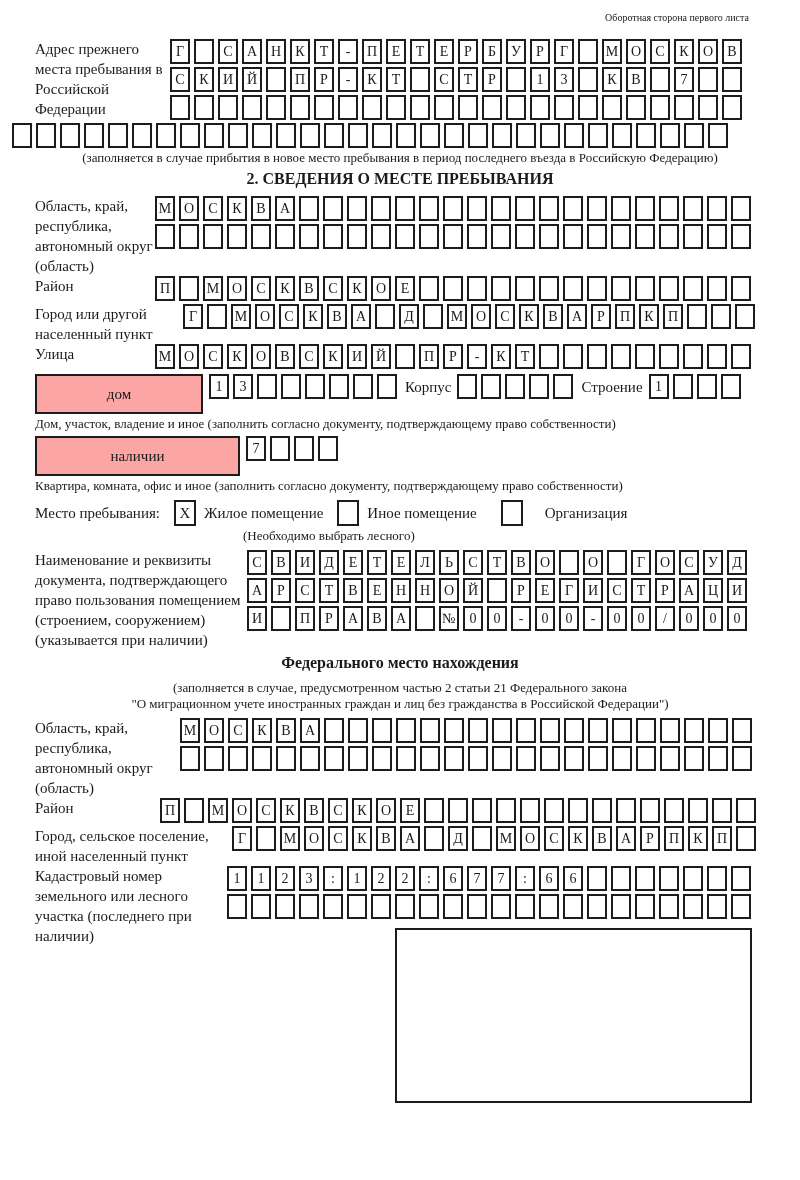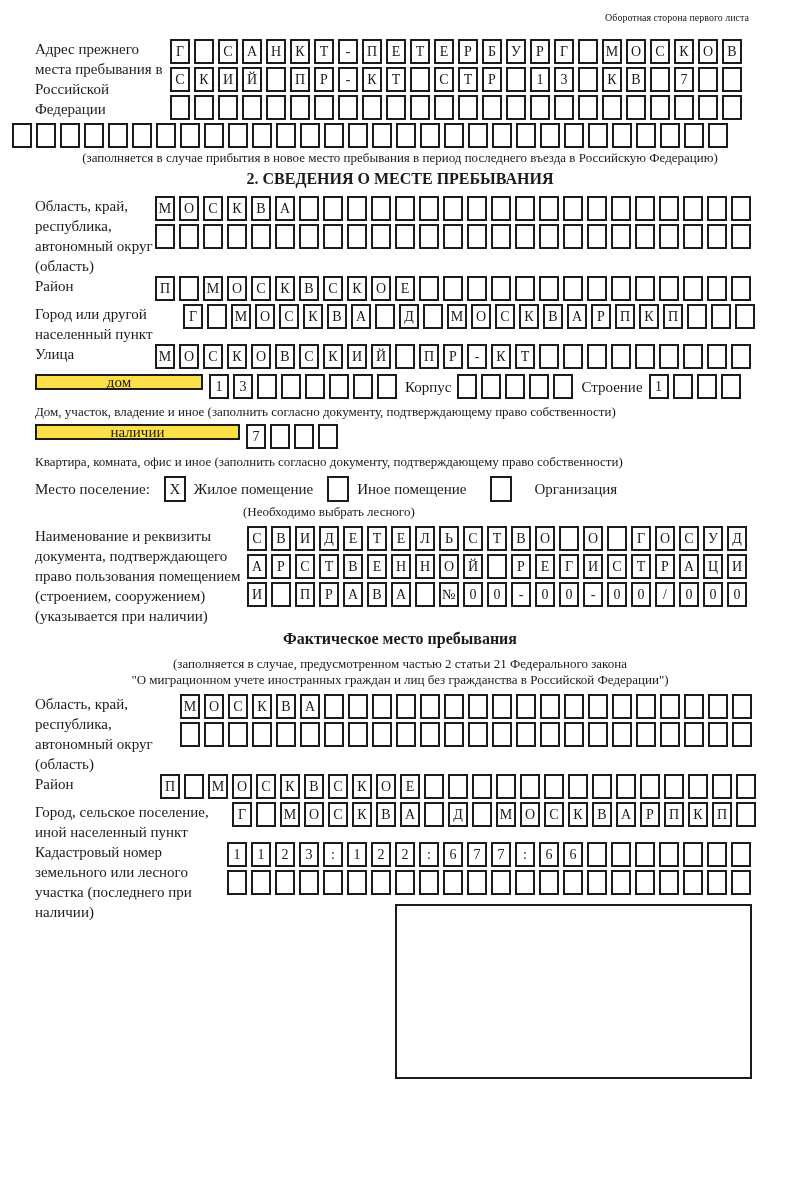--- a/index.html
+++ b/index.html
@@ -23,21 +23,21 @@
     font-size:14px; display:flex; align-items:center; justify-content:center;
   }
   .note { font-size:13px; line-height:16px; }
   .note-c { text-align:center; }
   .sect { text-align:center; font-weight:bold; font-size:16px; margin:2px 0 8px 0; }
 
   .w120{width:120px}.w125{width:125px}.w135{width:135px}.w145{width:145px}
   .w148{width:148px}.w192{width:192px}.w197{width:197px}.w212{width:212px}
 
   .wbox {
-    border:2px solid #1c1c1c; height:16px; background:#fde047;
+    border:2px solid #1c1c1c; height:40px; background:#fca5a5;
     display:flex; align-items:center; justify-content:center; font-size:15px; flex:none;
   }
   .inl { padding-top:3px; }
   .cb {
     width:22px; height:26px; border:2px solid #1c1c1c; background:#fff;
     display:flex; align-items:center; justify-content:center; font-size:15px; flex:none;
   }
   .fullrow { margin-left:-23px; margin-bottom:2px; }
   .stamp { border:2px solid #1c1c1c; width:357px; height:175px; margin-left:360px; margin-top:-18px; background:#fff; }
   .stampnote { width:440px; margin-left:318px; text-align:center; font-size:14px; line-height:18px; margin-top:6px; }
@@ -356,21 +356,21 @@
     <div class="cells" style="margin-left:6px">
         <div class="cell">7</div>
         <div class="cell"></div>
         <div class="cell"></div>
         <div class="cell"></div>
       </div>
   </div>
   <div class="note mb6">Квартира, комната, офис и иное (заполнить согласно документу, подтверждающему право собственности)</div>
 
   <div class="frow mb2">
-    <div class="lbl inl">Место поселение:</div>
+    <div class="lbl inl">Место пребывания:</div>
     <div class="cb" style="margin-left:14px">X</div>
     <div class="lbl inl" style="margin-left:8px">Жилое помещение</div>
     <div class="cb" style="margin-left:14px"></div>
     <div class="lbl inl" style="margin-left:8px">Иное помещение</div>
     <div class="cb" style="margin-left:24px"></div>
     <div class="lbl inl" style="margin-left:22px">Организация</div>
   </div>
   <div class="note mb6" style="margin-left:208px">(Необходимо выбрать лесного)</div>
 
   <div class="frow mt2">
@@ -441,21 +441,21 @@
           <div class="cell">0</div>
           <div class="cell">0</div>
           <div class="cell">/</div>
           <div class="cell">0</div>
           <div class="cell">0</div>
           <div class="cell">0</div>
         </div>
     </div>
   </div>
 
-  <div class="sect mt4">Фактическое место пребывания</div>
+  <div class="sect mt4">Федерального место нахождения</div>
   <div class="note note-c">(заполняется в случае, предусмотренном частью 2 статьи 21 Федерального закона</div>
   <div class="note note-c mb6">"О миграционном учете иностранных граждан и лиц без гражданства в Российской Федерации")</div>
 
   <div class="frow">
     <div class="lbl w145">Область, край, республика, автономный округ (область)</div>
     <div class="grids">
       <div class="cells">
           <div class="cell">М</div>
           <div class="cell">О</div>
           <div class="cell">С</div>

